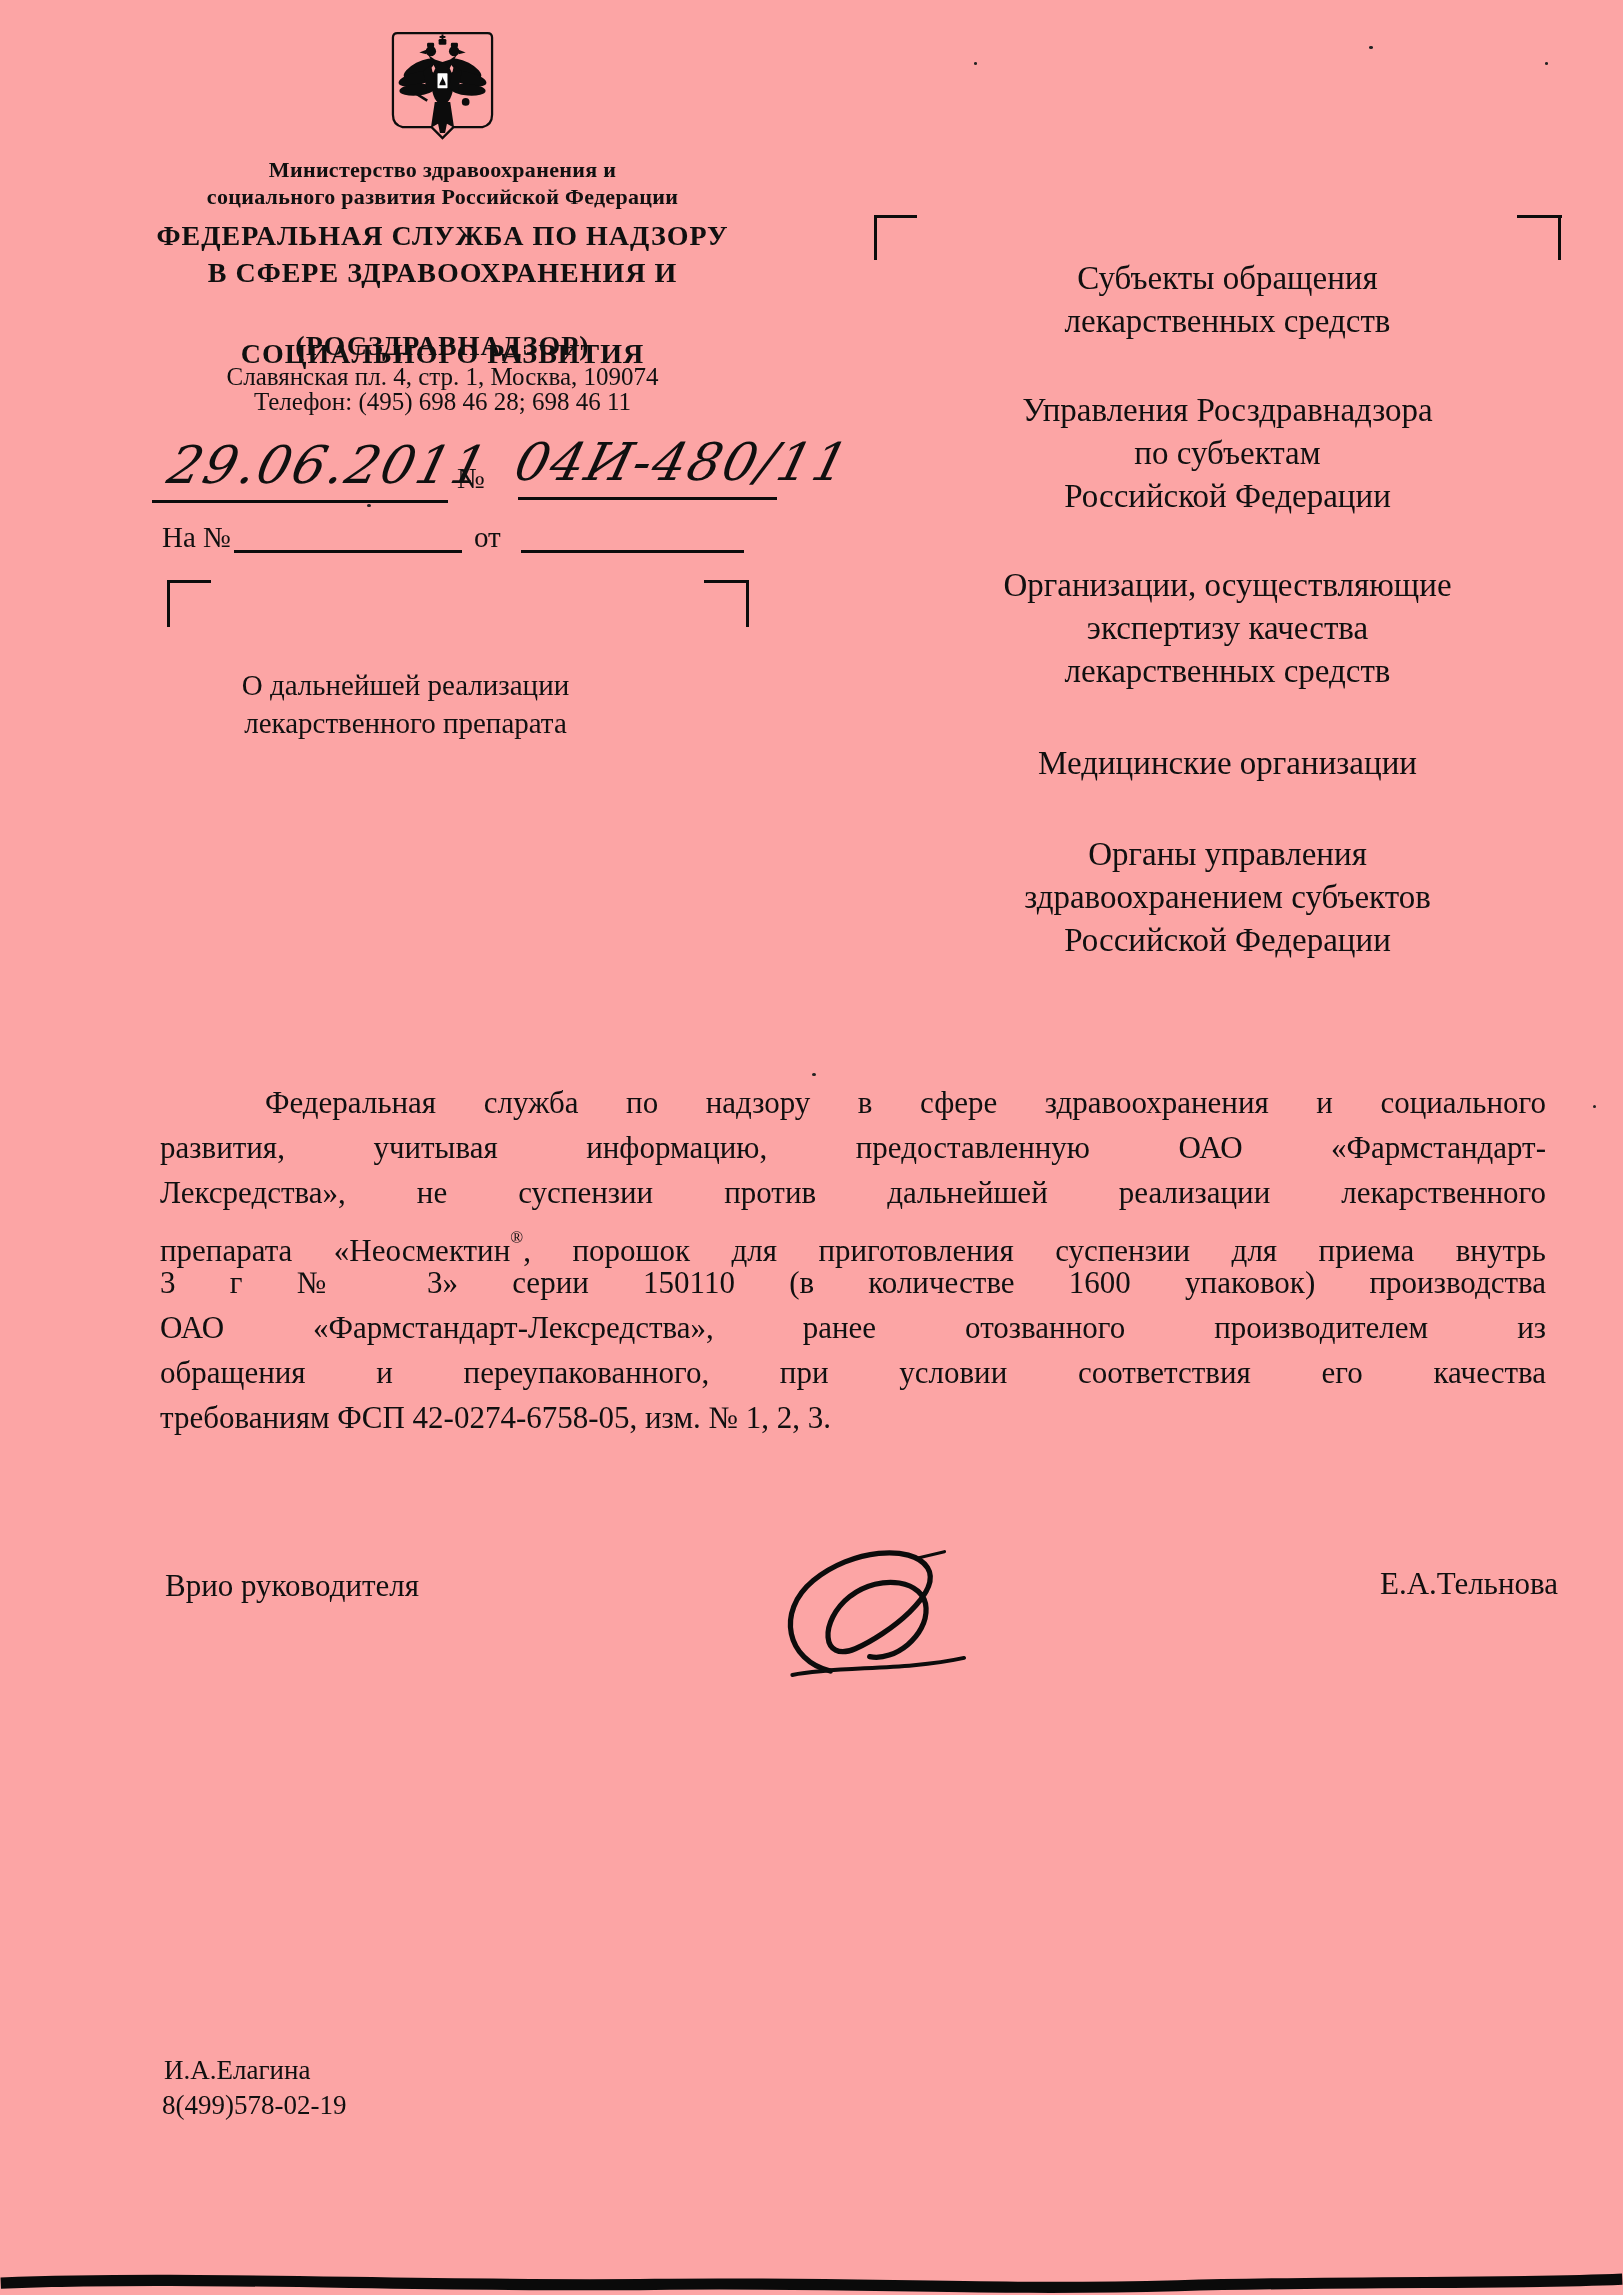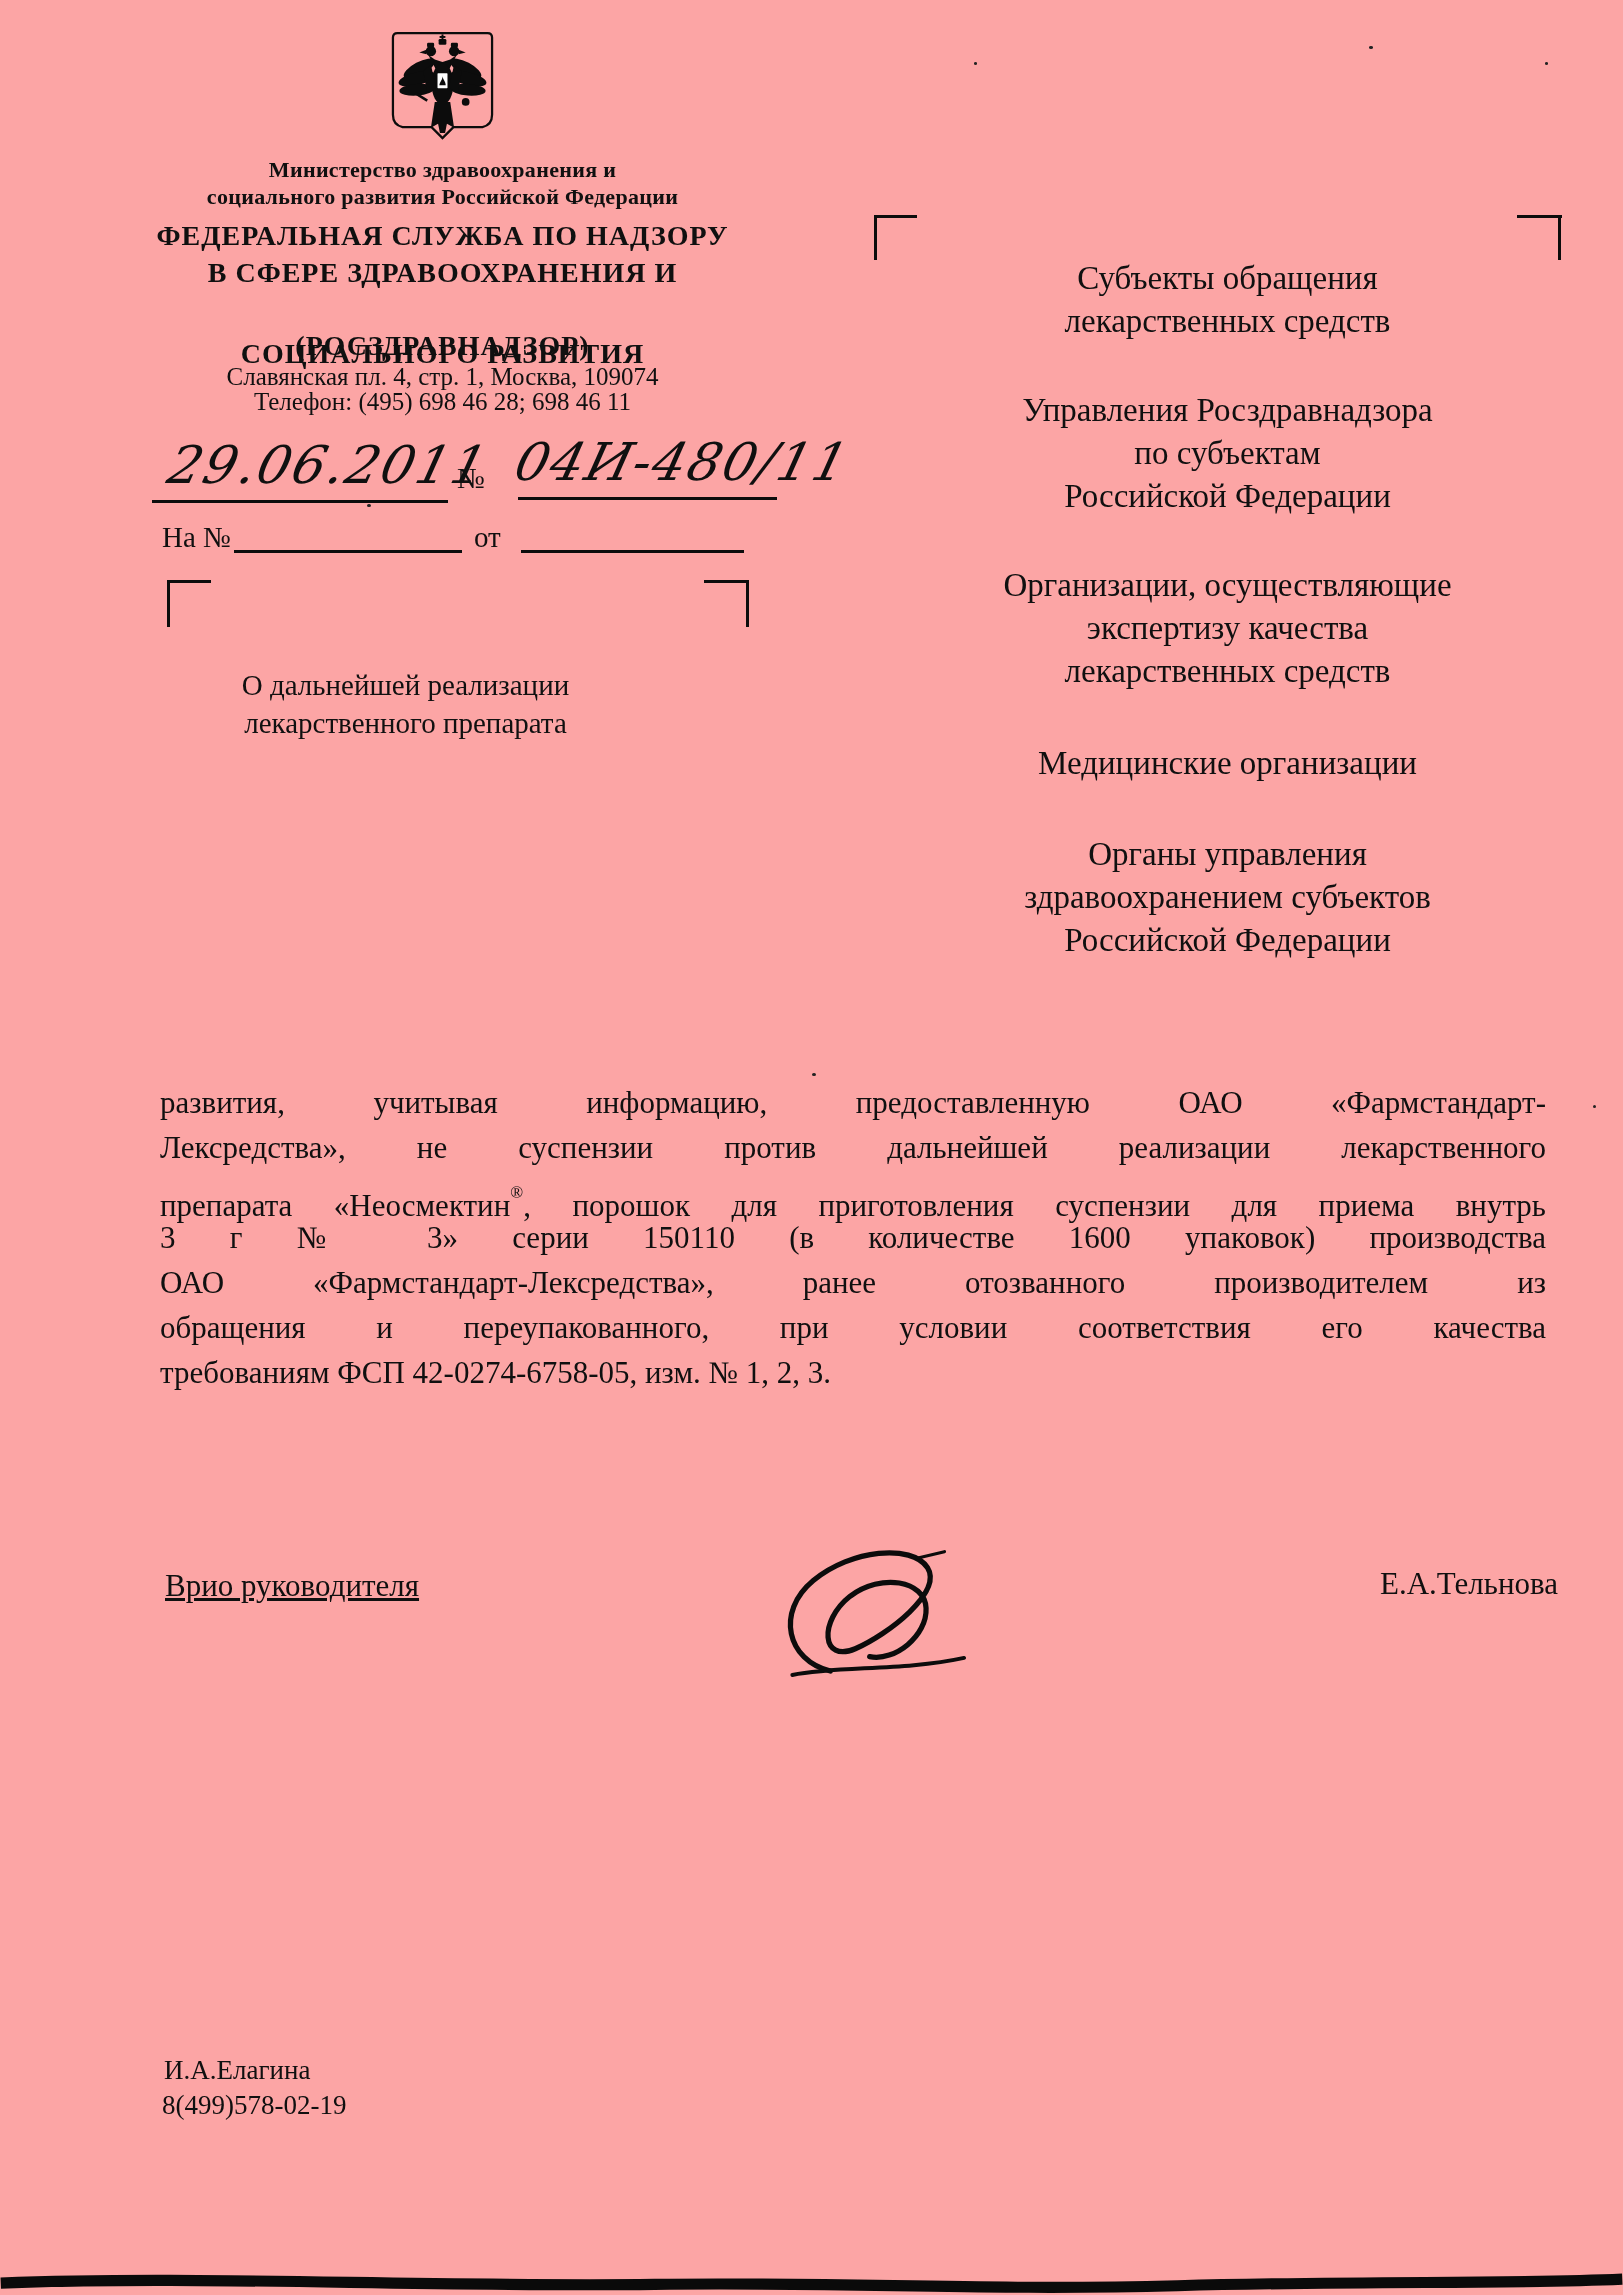--- a/index.html
+++ b/index.html
@@ -158,30 +158,31 @@
   <div class="addressee" style="top:742px;">
     <div>Медицинские организации</div>
   </div>
   <div class="addressee" style="top:833px;">
     <div>Органы управления</div>
     <div>здравоохранением субъектов</div>
     <div>Российской Федерации</div>
   </div>
 
   <div class="abs" id="body-block">
+    <div class="bline first">Федеральная  служба  по  надзору  в  сфере  здравоохранения  и  социального</div>
     <div class="bline">развития,  учитывая  информацию,  предоставленную  ОАО  «Фармстандарт-</div>
     <div class="bline">Лексредства»,  не  суспензии  против  дальнейшей  реализации  лекарственного</div>
     <div class="bline"><span>препарата «Неосмектин</span><sup class="reg">®</sup><span>,  порошок  для  приготовления  суспензии  для  приема  внутрь</span></div>
     <div class="bline">3  г  №  3»  серии  150110  (в  количестве  1600  упаковок)  производства</div>
     <div class="bline">ОАО  «Фармстандарт-Лексредства»,  ранее  отозванного  производителем  из</div>
     <div class="bline">обращения  и  переупакованного,  при  условии  соответствия  его  качества</div>
     <div class="bline last">требованиям ФСП 42-0274-6758-05, изм. № 1, 2, 3.</div>
   </div>
 
-  <div class="abs sig-label" style="left:165px;top:1568px;text-decoration:underline;">Врио руководителя</div>
+  <div class="abs sig-label" style="left:165px;top:1568px;">Врио руководителя</div>
 
   <div class="abs" style="left:753px;top:1532px;width:236px;height:164px;">
     <svg width="236" height="164" viewBox="0 0 360 250">
       <g fill="none" stroke="#0c0c0c" stroke-linecap="round">
         <path d="M118,212 C52,196 34,122 92,74 C150,26 242,18 266,54 C290,92 206,156 156,178 C104,200 100,136 148,98 C196,62 262,74 264,116 C266,158 216,198 178,190" stroke-width="8"></path>
         <path d="M60,218 C130,204 230,212 322,192" stroke-width="6"></path>
         <path d="M250,40 L292,30" stroke-width="5"></path>
       </g>
     </svg>
   </div>

